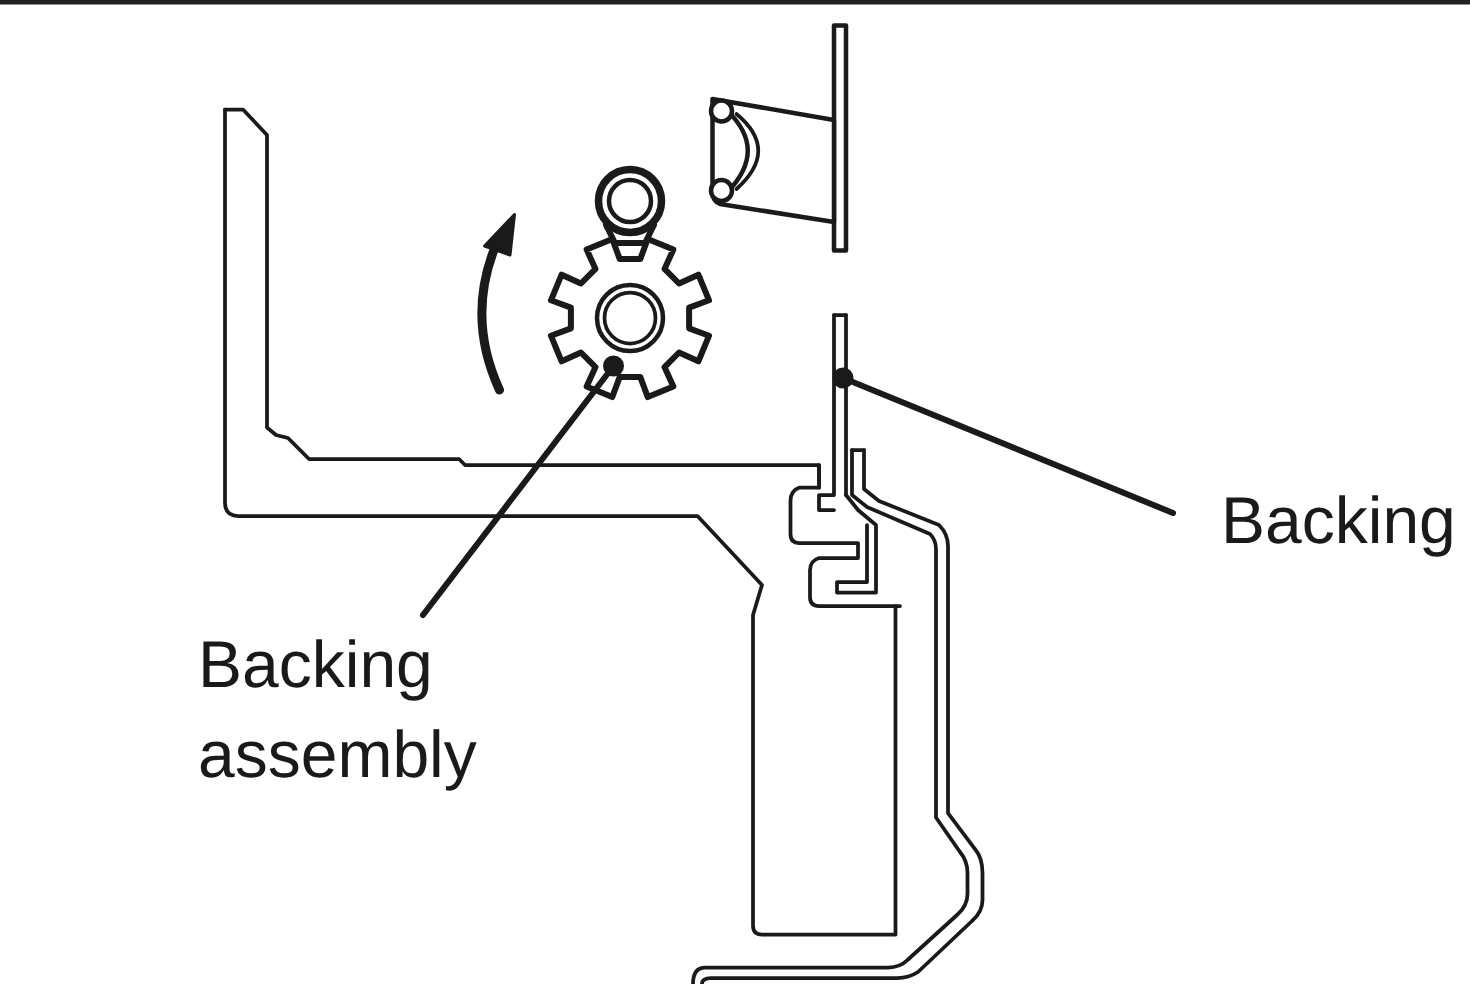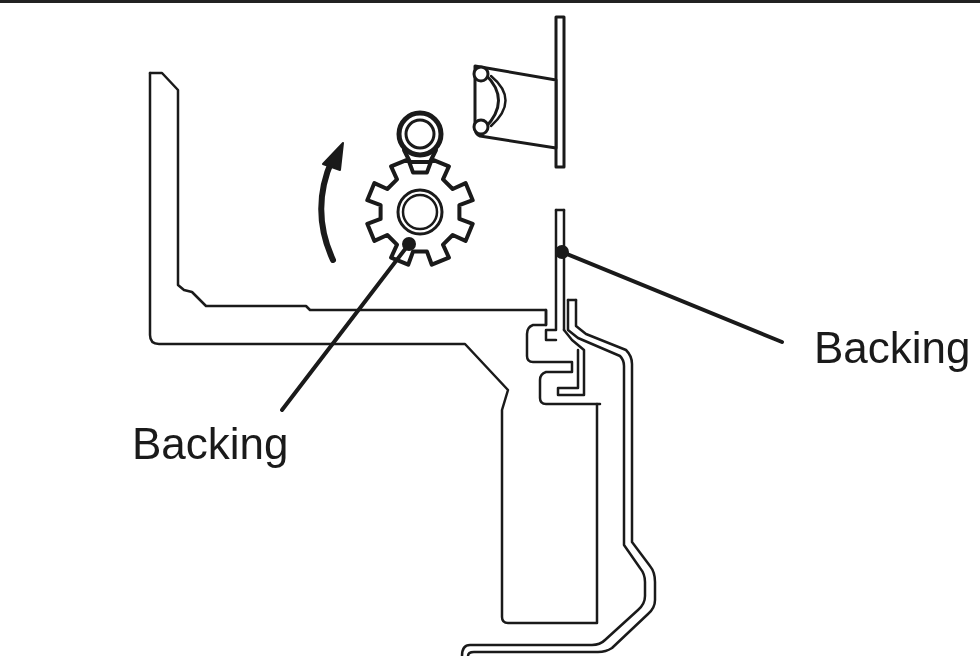--- a/index.html
+++ b/index.html
@@ -79,17 +79,18 @@
     </g>
     <g>
       <line x1="562" y1="252" x2="782" y2="342" stroke-width="4"></line>
       <circle cx="562" cy="252" r="7" fill="#1a1a1a" stroke="none"></circle>
     </g>
   </g>
 </svg>
 
 <div class="label label-adjuster">
   <div>Backing</div>
+  <div>assembly</div>
 </div>
 
 <div class="label label-backing">
   <div>Backing</div>
 </div>
 
 </body></html>

